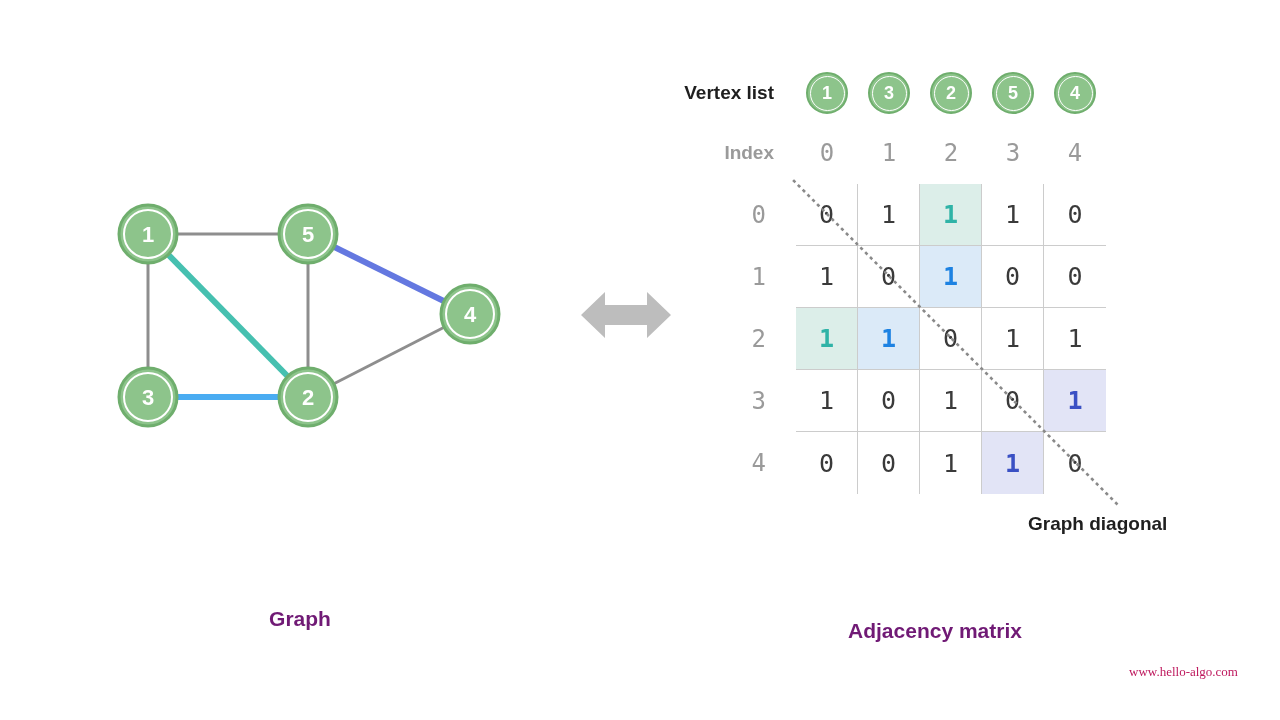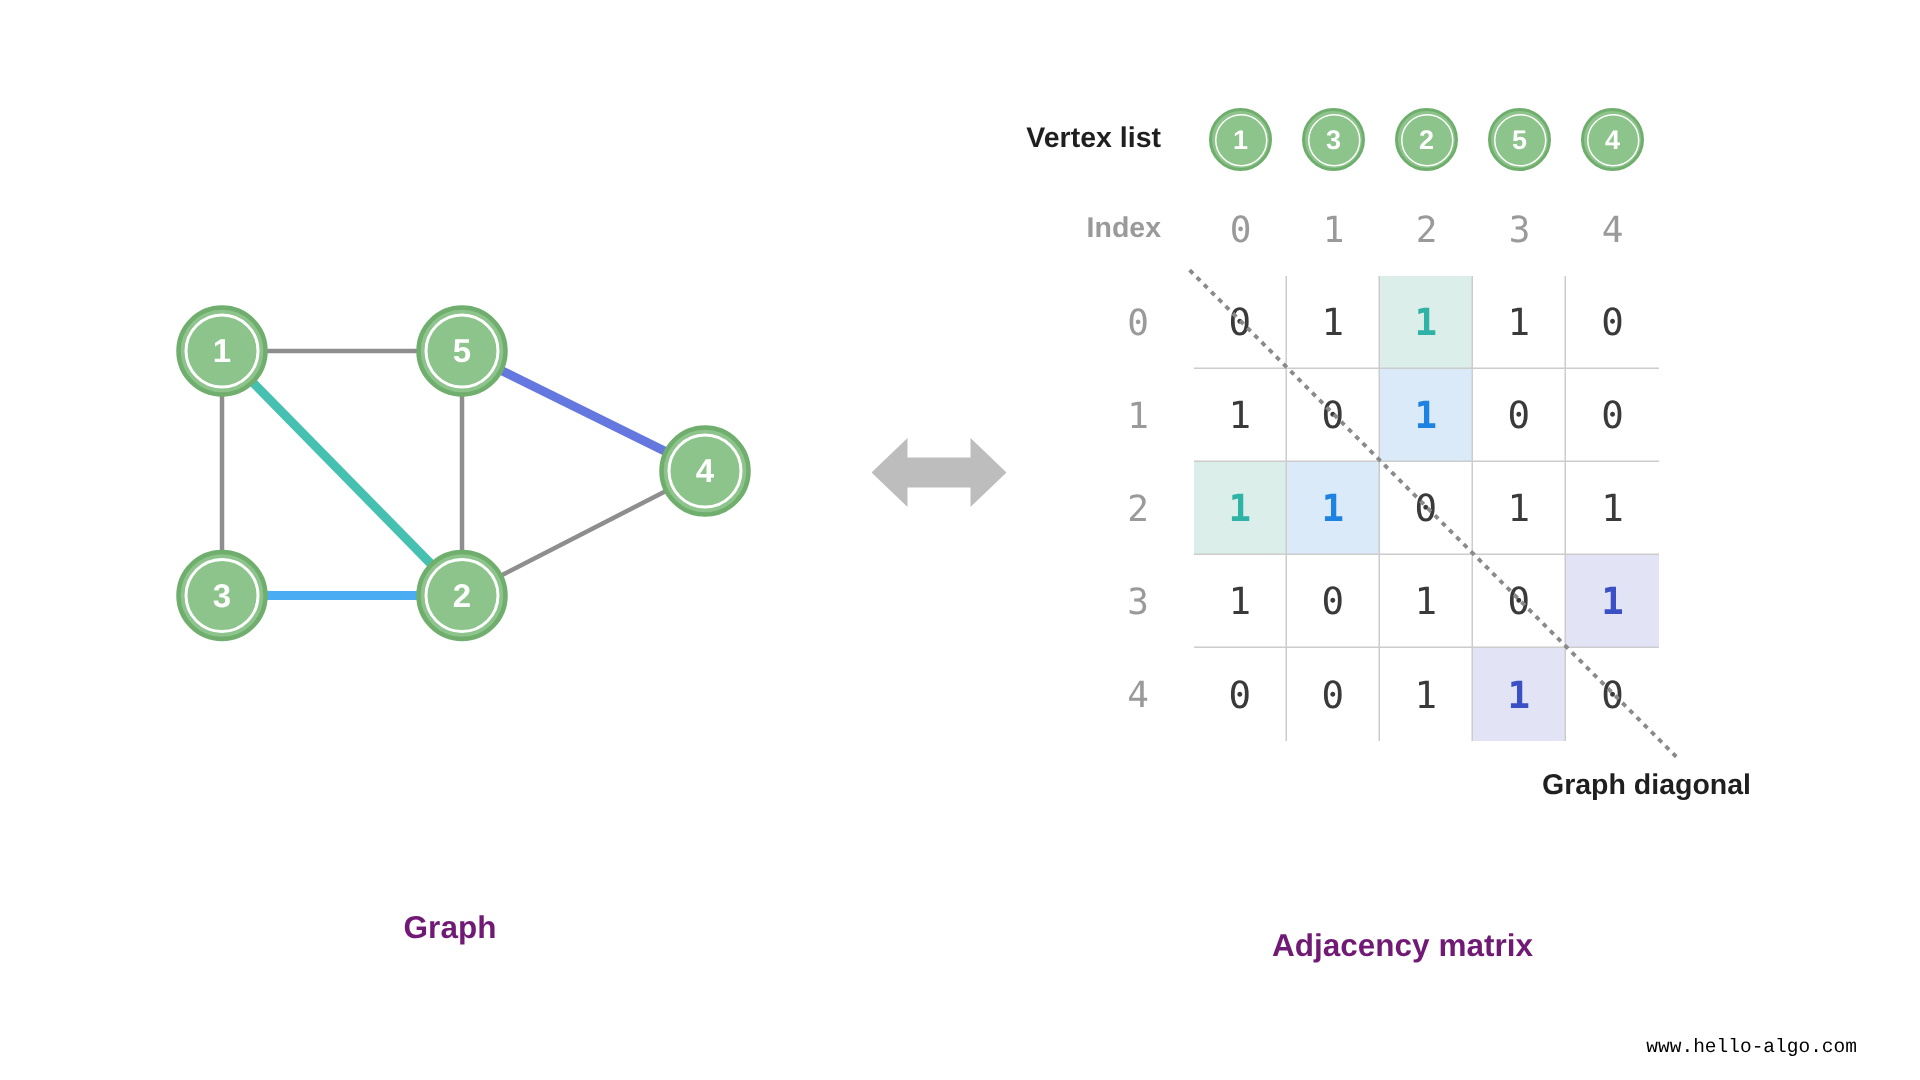--- a/index.html
+++ b/index.html
@@ -57,21 +57,21 @@
   .hl-indigo{background:#e2e4f6;color:#3a50c4;font-weight:bold;}
 
   
   #diag-svg{left:0;top:0;pointer-events:none;}
   #main-diagonal-label{left:1028px;top:513px;font-weight:bold;font-size:19px;color:#1f1f1f;}
 
   
   .caption{top:607px;text-align:center;font-weight:bold;font-size:21px;color:#701a75;}
   #graph-caption{left:80px;width:440px;}
   #matrix-caption{left:640px;width:590px;margin-top:12px;}
-  #watermark{right:42px;top:690px;font-family:Liberation Mono, monospace;font-size:13px;color:#000000;}
+  #watermark{right:42px;top:664px;font-family:Liberation Serif, serif;font-size:13px;color:#be185d;}
 </style>
 </head>
 <body>
 
 <svg id="graph-svg" class="abs" width="460" height="300">
 
   <line x1="68" y1="64" x2="228" y2="64" stroke-width="3" stroke="#8e8e8e"></line>
   <line x1="68" y1="64" x2="68" y2="227" stroke-width="3" stroke="#8e8e8e"></line>
   <line x1="228" y1="64" x2="228" y2="227" stroke-width="3" stroke="#8e8e8e"></line>
   <line x1="228" y1="227" x2="390" y2="144" stroke-width="3" stroke="#8e8e8e"></line>

